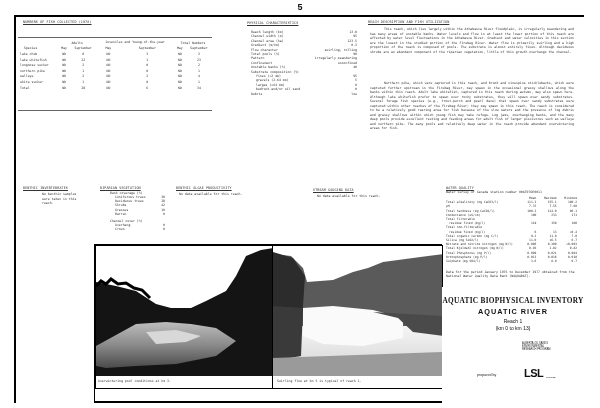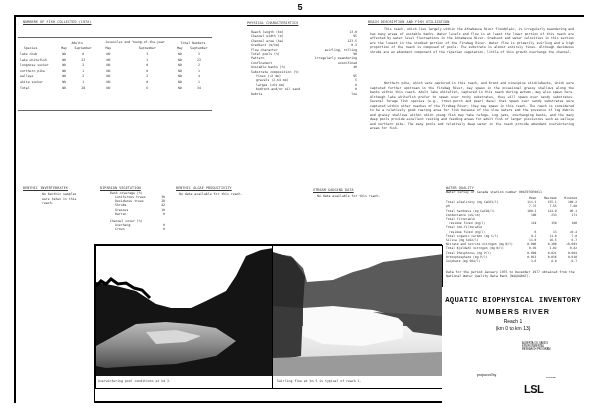--- a/index.html
+++ b/index.html
@@ -11,21 +11,21 @@
   .t{font-size:3.2px;color:#333;line-height:4.4px;white-space:nowrap;}
   .para{font-size:3.2px;color:#333;line-height:4.5px;text-align:justify;}
   table{border-collapse:collapse;}
   .fish td,.fish th{font-size:3.2px;font-weight:normal;color:#333;padding:0 2px;height:5.6px;white-space:nowrap;}
   .fish .num{text-align:center;}
   .rule{border-top:1.2px solid #666;}
   .wq td,.wq th{font-size:3px;font-weight:normal;color:#333;padding:0 1px;height:4.2px;white-space:nowrap;line-height:4.2px;}
   .wq .n{text-align:right;padding-right:4px;}
   .photo{position:absolute;overflow:hidden;background:#fff;}
   .caption{position:absolute;font-size:3.2px;color:#333;white-space:nowrap;}
-  .title1{font-family:Liberation Mono, monospace;font-weight:bold;font-size:7.3px;color:#111;text-align:center;letter-spacing:.3px;white-space:nowrap;}
+  .title1{font-family:Liberation Serif, serif;font-weight:bold;font-size:7.3px;color:#111;text-align:center;letter-spacing:.3px;white-space:nowrap;}
   .title2{font-family:"Liberation Sans",sans-serif;font-weight:bold;font-size:7.3px;color:#111;text-align:center;letter-spacing:1px;}
   .title3{font-family:"Liberation Sans",sans-serif;font-size:5px;color:#111;text-align:center;}
 </style>
 </head>
 <body>
 
 <div class="pagenum">5</div>
 
 <div class="frame">
 
@@ -382,26 +382,26 @@
       <path d="M30,62 L60,60 L100,64 L130,72 L130,92 L90,100 L50,98 L30,90 Z" fill="#fafafa"></path>
       <path d="M0,60 L30,62 L28,110 L0,115 Z" fill="#3a3a3a"></path>
       <path d="M100,66 L171,70 L171,90 L140,86 L125,72 Z" fill="#4a4a4a"></path>
       <path d="M0,112 L171,106 L171,130 L0,130 Z" fill="#9a9a9a"></path>
     </svg>
     <div class="caption" style="left:4px;top:133px;">Swirling flow at km 5 is typical of reach 1.</div>
   </div>
 
   <div class="box" style="left:426px;top:270px;width:142px;height:116px;border-width:0;">
     <div class="title1" style="position:absolute;left:0;top:9px;width:142px;">AQUATIC BIOPHYSICAL INVENTORY</div>
-    <div class="title2" style="position:absolute;left:0;top:20px;width:142px;">NUMBERS RIVER</div>
+    <div class="title2" style="position:absolute;left:0;top:20px;width:142px;">AQUATIC RIVER</div>
     <div class="title3" style="position:absolute;left:0;top:31px;width:142px;">Reach 1</div>
     <div class="title3" style="position:absolute;left:0;top:38px;width:142px;">(km 0 to km 13)</div>
     <div style="position:absolute;left:80px;top:55px;font-family:'Liberation Sans',sans-serif;font-size:2.6px;color:#222;line-height:3.2px;">
       <div>ALBERTA OIL SANDS</div>
       <div>ENVIRONMENTAL</div>
       <div>RESEARCH PROGRAM</div>
     </div>
     <div style="position:absolute;left:35px;top:86px;font-family:'Liberation Sans',sans-serif;font-size:3.6px;color:#222;">prepared by</div>
-    <div style="position:absolute;left:82px;top:80px;font-family:'Liberation Sans',sans-serif;font-weight:bold;font-size:11px;color:#111;letter-spacing:-0.5px;margin-top:16px;">LSL</div>
+    <div style="position:absolute;left:82px;top:80px;font-family:'Liberation Sans',sans-serif;font-weight:bold;font-size:11px;color:#111;letter-spacing:-0.5px;">LSL</div>
     <div style="position:absolute;left:104px;top:89px;font-family:'Liberation Sans',sans-serif;font-size:2.5px;color:#222;">LIMITED</div>
   </div>
 
 </div>
 
 </body></html>

